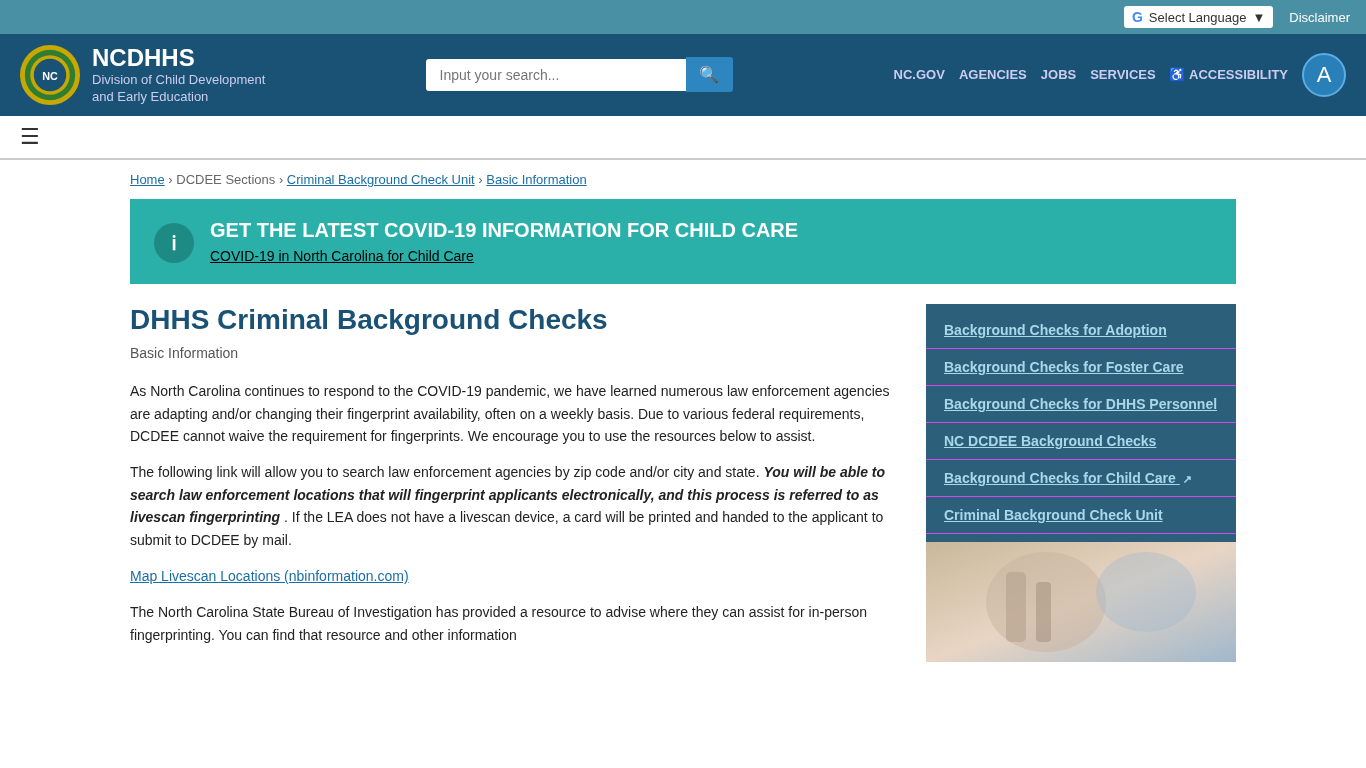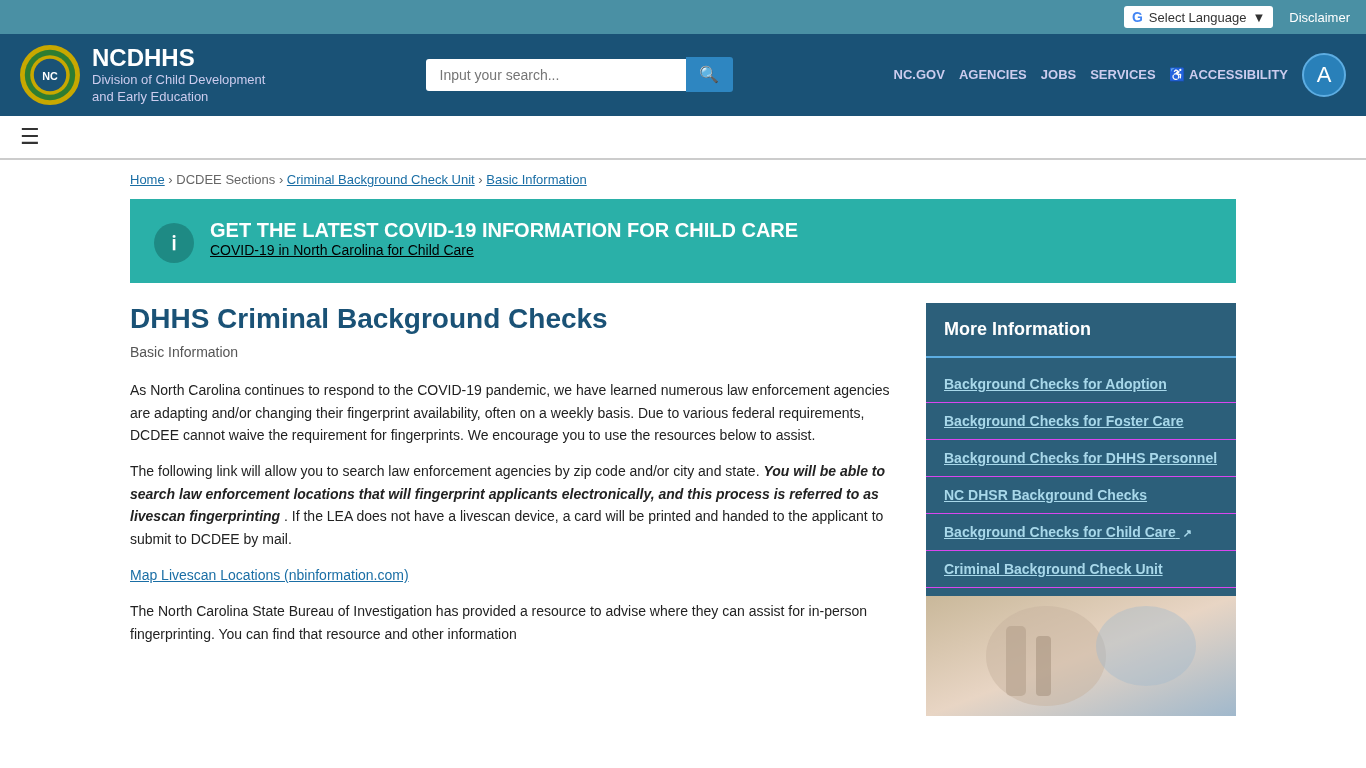--- a/index.html
+++ b/index.html
@@ -156,20 +156,21 @@
       color: #fff;
       font-size: 20px;
       font-weight: bold;
       flex-shrink: 0;
       margin-top: 4px;
     }
     .info-banner-content h2 {
       color: #fff;
       font-size: 20px;
       font-weight: bold;
+      margin-bottom: 6px;
     }
     .info-banner-content a {
       color: #000000;
       text-decoration: underline;
       font-size: 14px;
     }
 
     
     .main-content {
       display: flex;
@@ -337,40 +338,39 @@
       <span>. If the LEA does not have a livescan device, a card will be printed and handed to the applicant to submit to DCDEE by mail.</span>
     </p>
     <p>
       <a class="map-link" href="#">Map Livescan Locations (nbinformation.com)</a>
     </p>
     <p>The North Carolina State Bureau of Investigation has provided a resource to advise where they can assist for in-person fingerprinting. You can find that resource and other information</p>
   </div>
 
   <div class="sidebar">
     <div class="sidebar-box">
-      <h3>More Information</h3>
       <ul>
         <li>
           <a href="#">
             <span>Background Checks for Adoption</span>
           </a>
         </li>
         <li>
           <a href="#">
             <span>Background Checks for Foster Care</span>
           </a>
         </li>
         <li>
           <a href="#">
             <span>Background Checks for DHHS Personnel</span>
           </a>
         </li>
         <li>
           <a href="#">
-            <span>NC DHSR Background Checks</span>
+            <span>NC DCDEE Background Checks</span>
           </a>
         </li>
         <li>
           <a href="#">
             <span>Background Checks for Child Care</span>
             <span class="external-icon">↗</span>
           </a>
         </li>
         <li>
           <a href="#">

